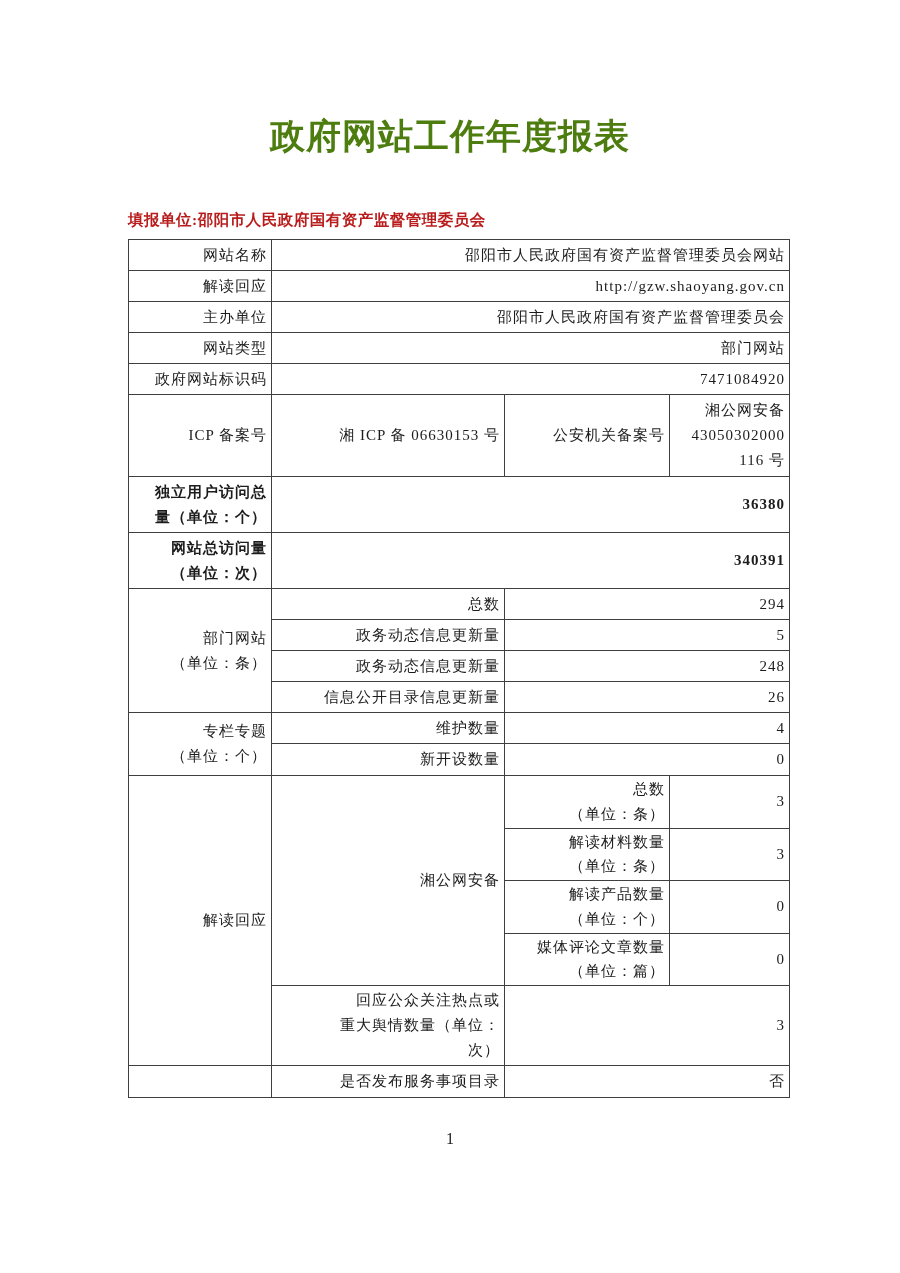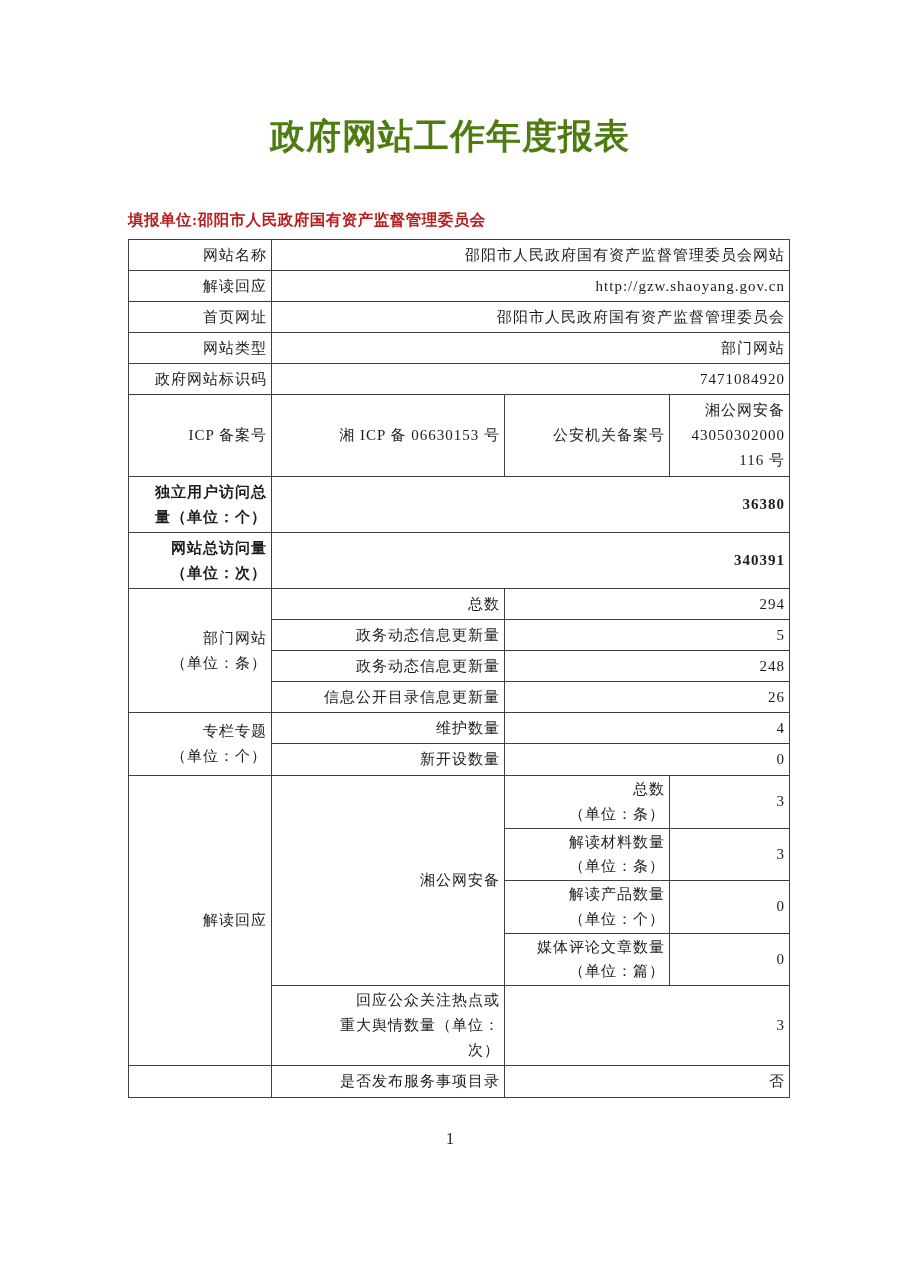--- a/index.html
+++ b/index.html
@@ -93,21 +93,21 @@
     <tbody>
       <tr class="r31">
         <td>网站名称</td>
         <td colspan="3">邵阳市人民政府国有资产监督管理委员会网站</td>
       </tr>
       <tr class="r31">
         <td>解读回应</td>
         <td colspan="3">http://gzw.shaoyang.gov.cn</td>
       </tr>
       <tr class="r31">
-        <td>首页网址</td>
+        <td>主办单位</td>
         <td colspan="3">邵阳市人民政府国有资产监督管理委员会</td>
       </tr>
       <tr class="r31">
         <td>网站类型</td>
         <td colspan="3">部门网站</td>
       </tr>
       <tr class="r31">
         <td>政府网站标识码</td>
         <td colspan="3">7471084920</td>
       </tr>

